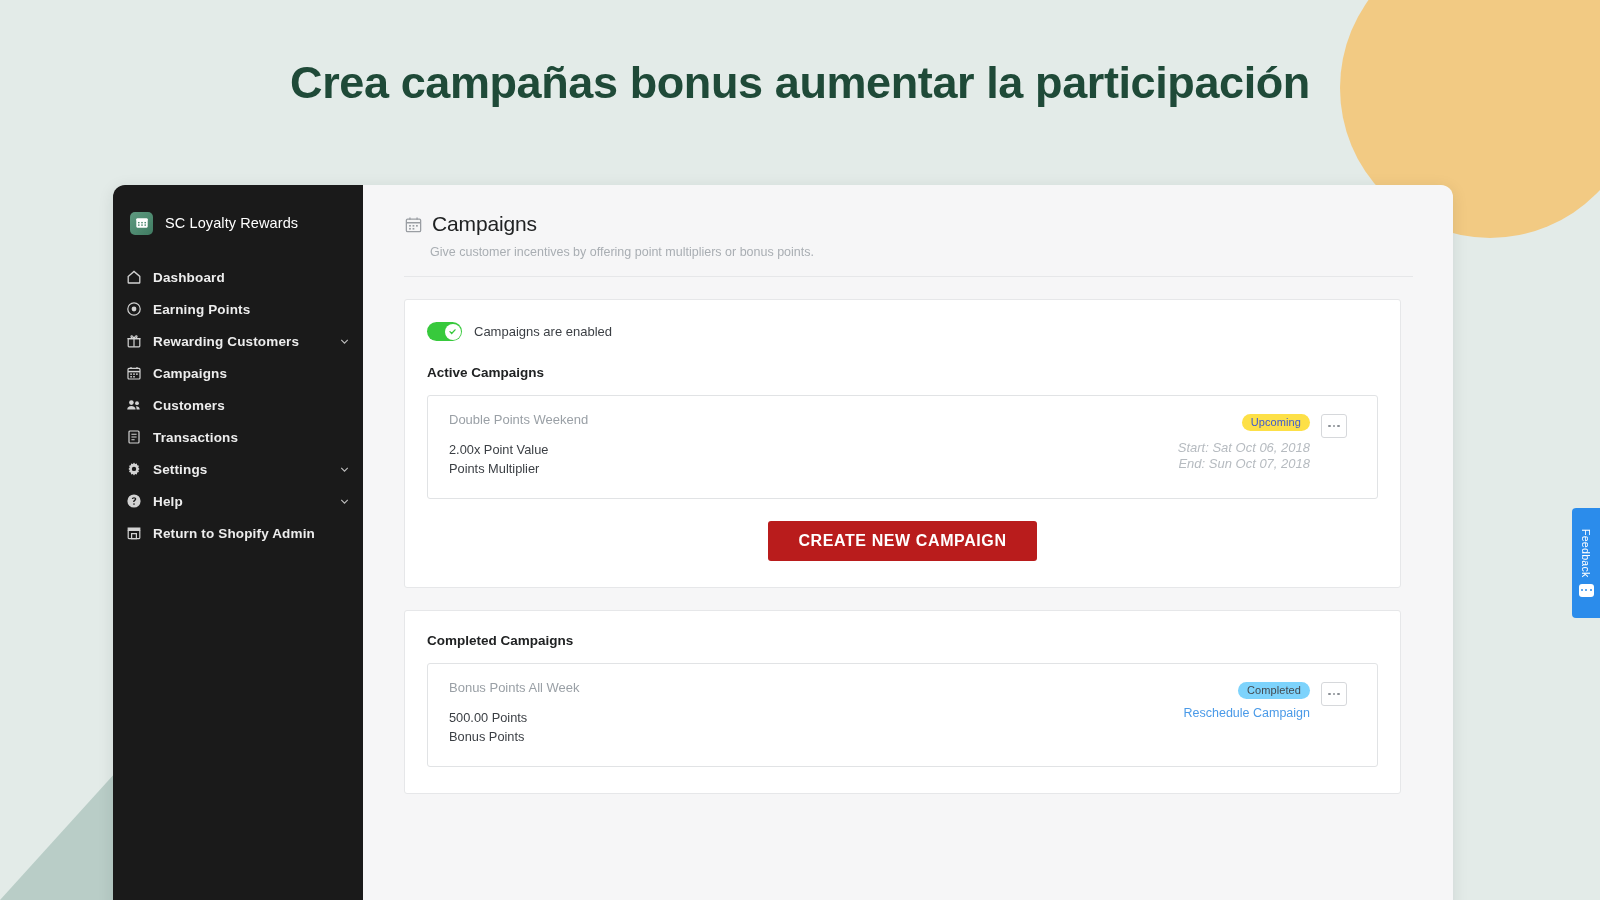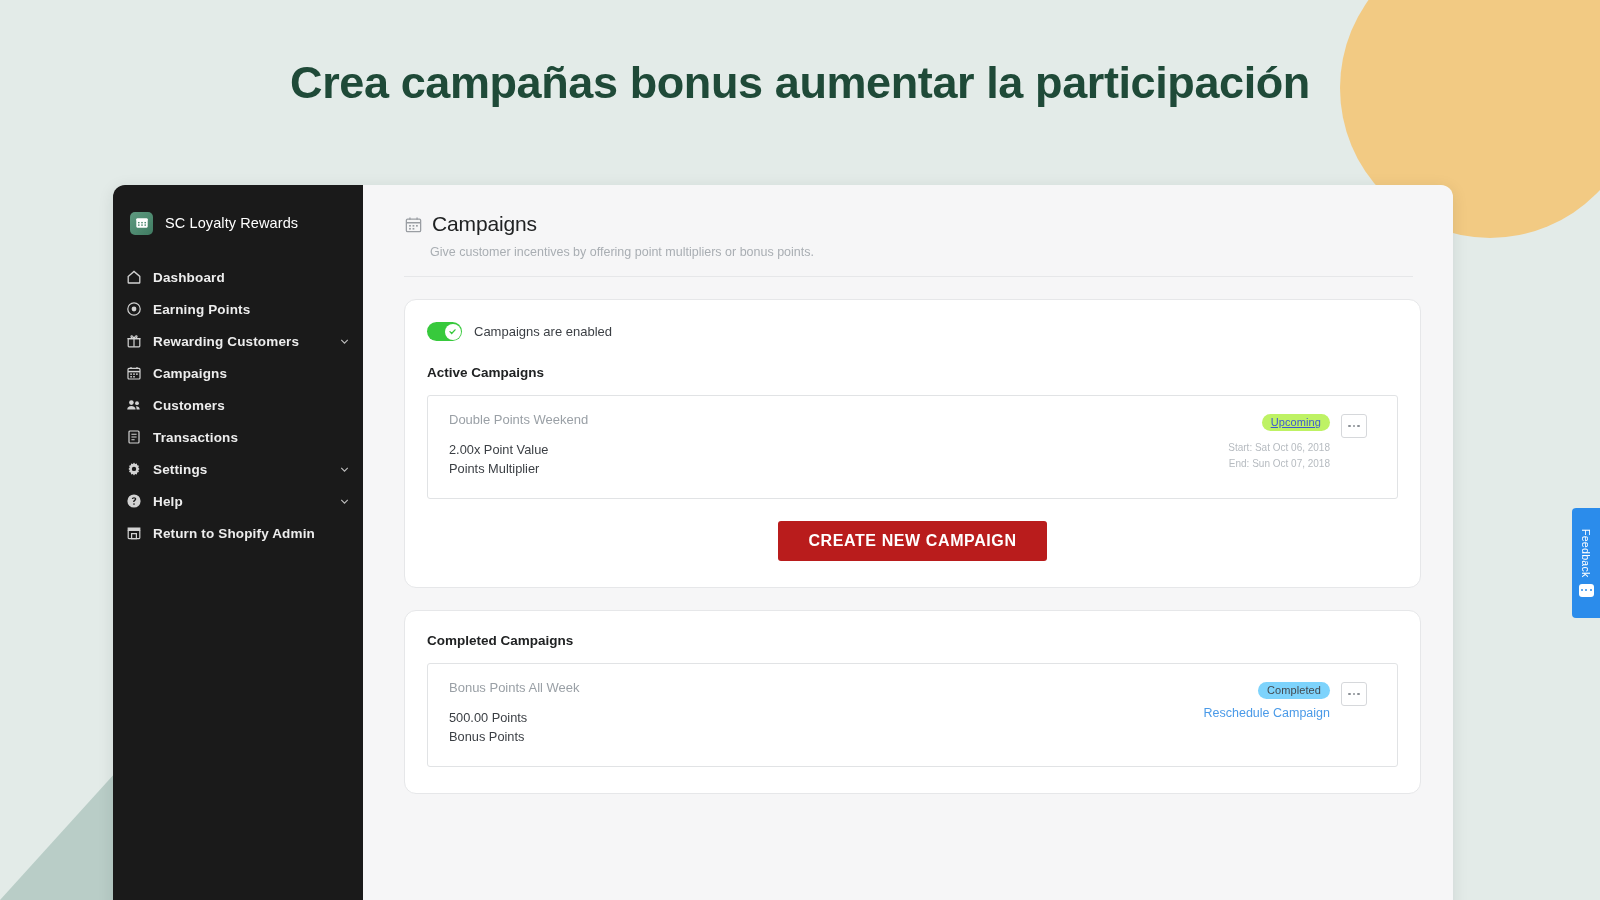--- a/index.html
+++ b/index.html
@@ -117,24 +117,24 @@
     color: #a9aeb3;
   }
   .header-divider {
     margin: 17px 40px 0 41px;
     height: 1px;
     background: #e6e7e9;
   }
 
   
   .card {
-    margin: 22px 32px 0 41px;
+    margin: 22px 52px 0 41px;
     background: #fff;
     border: 1px solid #e6e7e9;
-    border-radius: 12px;
+    border-radius: 3px;
   }
   .card-inner { padding: 22px 22px 26px 22px; }
 
   .toggle-row { display: flex; align-items: center; gap: 12px; }
   .toggle {
     width: 35px; height: 19px;
     border-radius: 10px;
     background: #37c93c;
     position: relative;
     flex-shrink: 0;
@@ -183,26 +183,27 @@
   }
   .campaign-meta { text-align: right; }
 
   .badge {
     display: inline-block;
     font-size: 11px;
     padding: 2px 9px 3px;
     border-radius: 10px;
     letter-spacing: .1px;
   }
-  .badge-upcoming { background: #bef264; color: #3d59d1; text-decoration: underline; }
+  .badge-upcoming { background: #fde047; color: #3d59d1; }
   .badge-completed { background: #7dd3fc; color: #44494e; }
 
   .campaign-dates {
     margin-top: 9px;
-    font-size: 10px;
+    font-size: 13px;
+    font-style: italic;
     color: #b6bbc0;
     line-height: 16px;
   }
   .reschedule-link {
     display: block;
     margin-top: 7px;
     font-size: 12.5px;
     color: #4a9ae8;
     cursor: pointer;
   }

